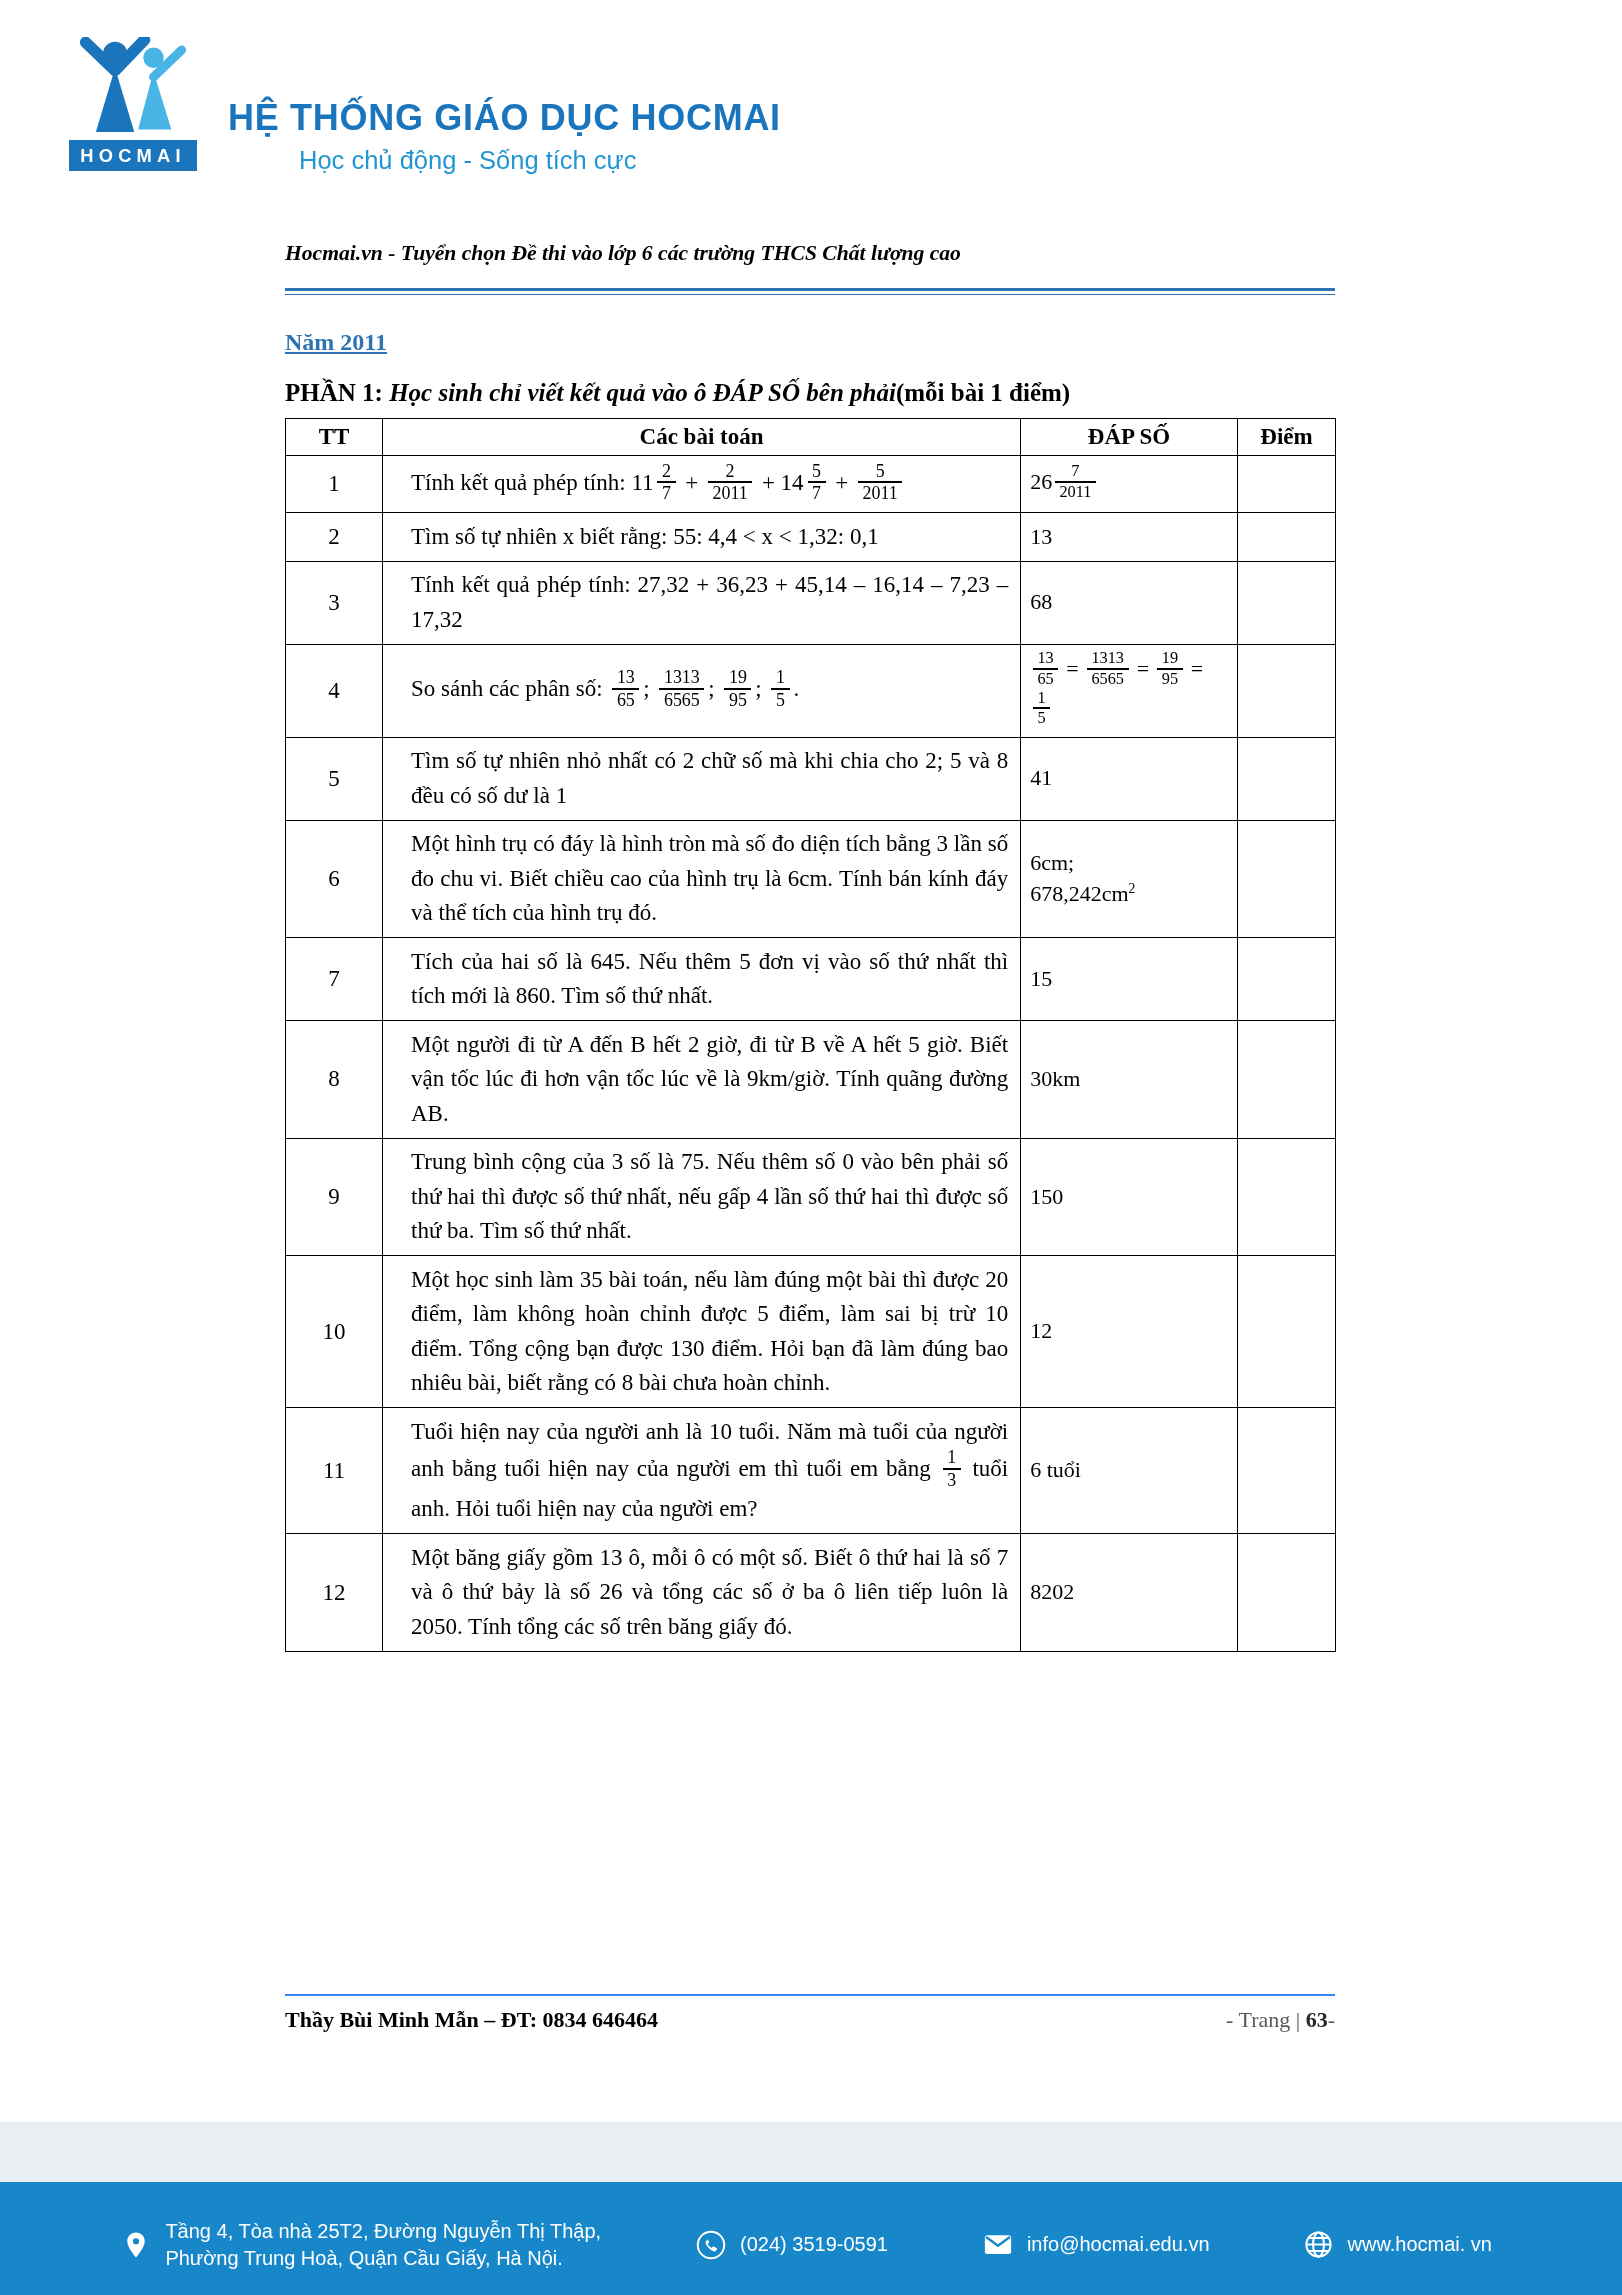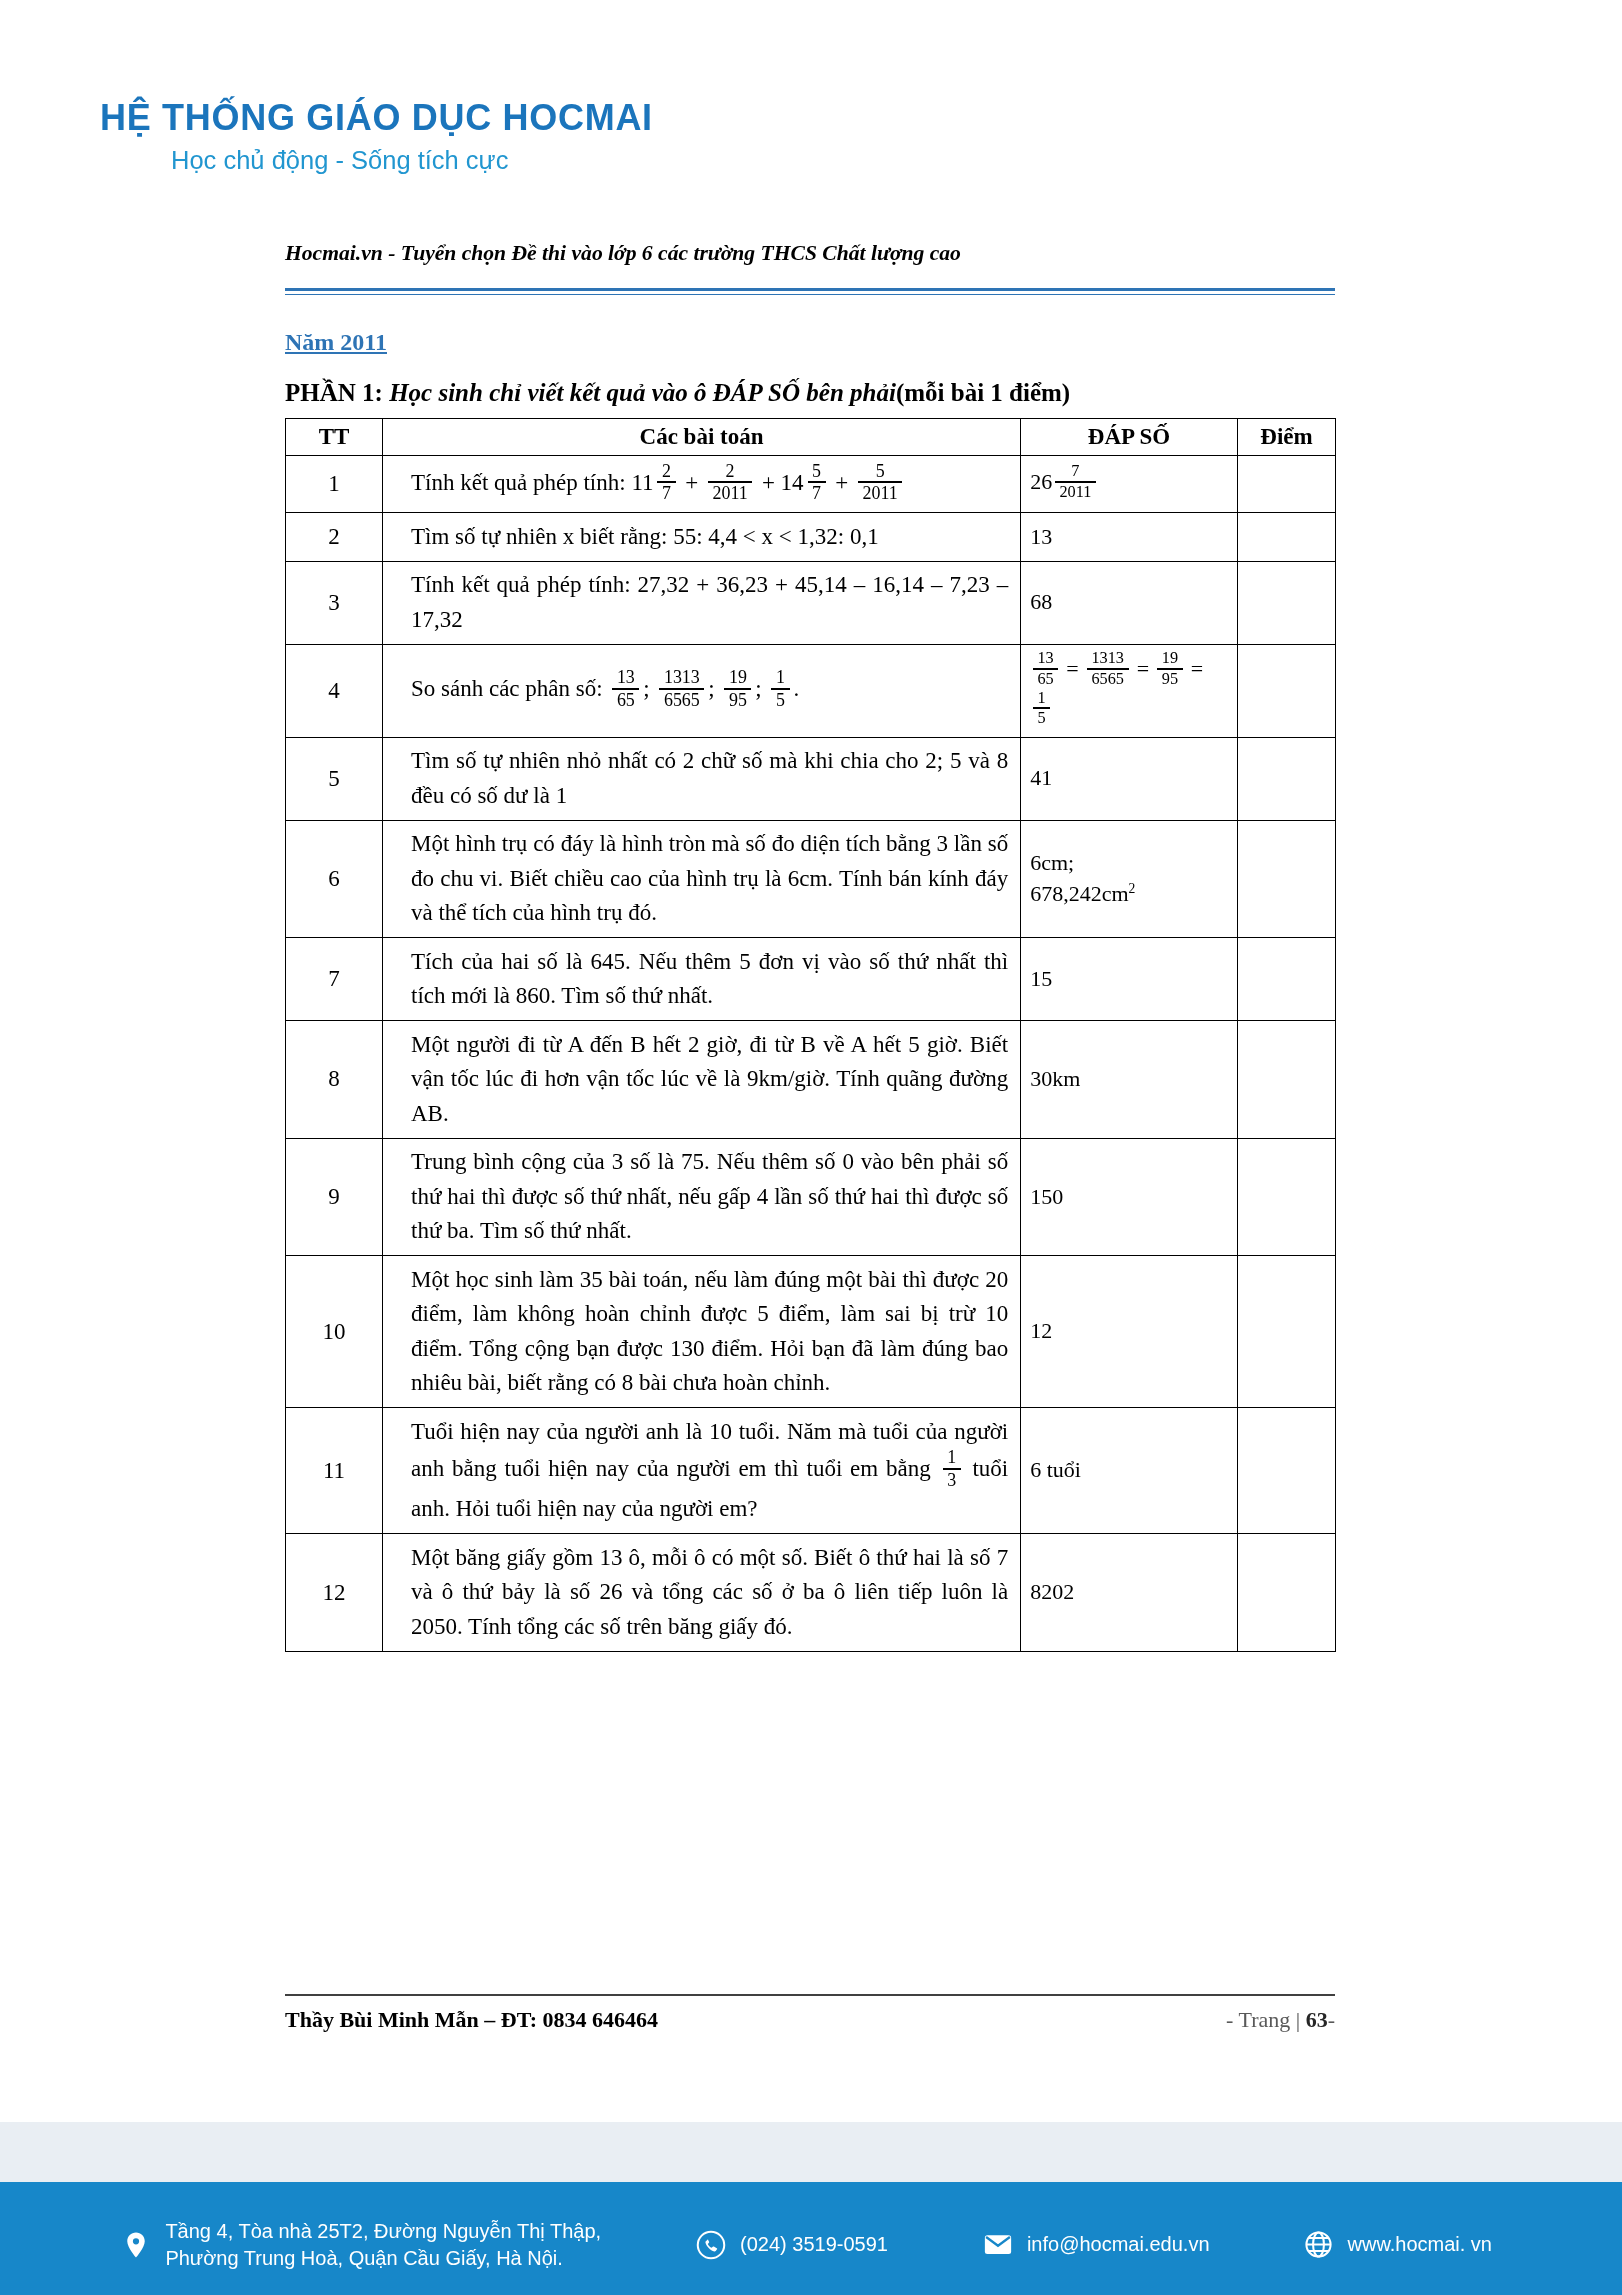--- a/index.html
+++ b/index.html
@@ -54,21 +54,21 @@
     font-size:0.78em; line-height:1.15; margin:0 3.9px; position:relative; top:-2px;
   }
   .frac .num { border-bottom:2px solid #000; padding:0 4.6px; }
   .frac .den { padding:0 4.6px; }
   td.col-answer .frac { font-size:0.74em; margin:0 2.6px; }
   sup { font-size:0.62em; }
 
   
   .page-footer {
     position:absolute; left:285px; top:1994px; width:1050px;
-    border-top:2px solid #404040; padding-top:10.5px;
+    border-top:2px solid #3b82f6; padding-top:10.5px;
     display:flex; justify-content:space-between; align-items:baseline; font-size:22px;
   }
   .teacher { font-weight:bold; }
   .page-label { color:#595959; }
   .page-label b { color:#262626; }
 
   
   .gray-band { position:absolute; left:0; top:2122px; width:1623px; height:60px; background:var(--footer_band); }
   .bottom-bar {
     position:absolute; left:0; top:2182px; width:1623px; height:113px;
@@ -80,20 +80,31 @@
   .contact { display:flex; align-items:center; gap:14.4px; white-space:nowrap; }
   .contact svg { flex:0 0 auto; display:block; }
   .address-lines { line-height:1.35; }
 </style>
 </head>
 <body>
 
 <div class="page">
 
   <div class="header">
+    <div class="logo">
+      <svg class="logo-figure" viewBox="0 0 100 80" xmlns="http://www.w3.org/2000/svg">
+        <circle cx="66" cy="16" r="8" fill="#49b4e6"></circle>
+        <path d="M66 27 L54 72 L80 72 Z" fill="#49b4e6"></path>
+        <path d="M66 31 L88 10" stroke="#49b4e6" stroke-width="7" stroke-linecap="round" fill="none"></path>
+        <circle cx="36" cy="13" r="9.5" fill="#1b75bc"></circle>
+        <path d="M13 4 L36 26 L59 2" stroke="#1b75bc" stroke-width="9" stroke-linecap="round" stroke-linejoin="round" fill="none"></path>
+        <path d="M36 24 L21 74 L51 74 Z" fill="#1b75bc"></path>
+      </svg>
+      <div class="logo-band">HOCMAI</div>
+    </div>
     <div class="brand">
       <div class="brand-title">HỆ THỐNG GIÁO DỤC HOCMAI</div>
       <div class="brand-subtitle">Học chủ động - Sống tích cực</div>
     </div>
   </div>
 
   <div class="content">
     <div class="doc-title">Hocmai.vn - Tuyển chọn Đề thi vào lớp 6 các trường THCS Chất lượng cao</div>
     <div class="title-rule-thick"></div>
     <div class="title-rule-thin"></div>

